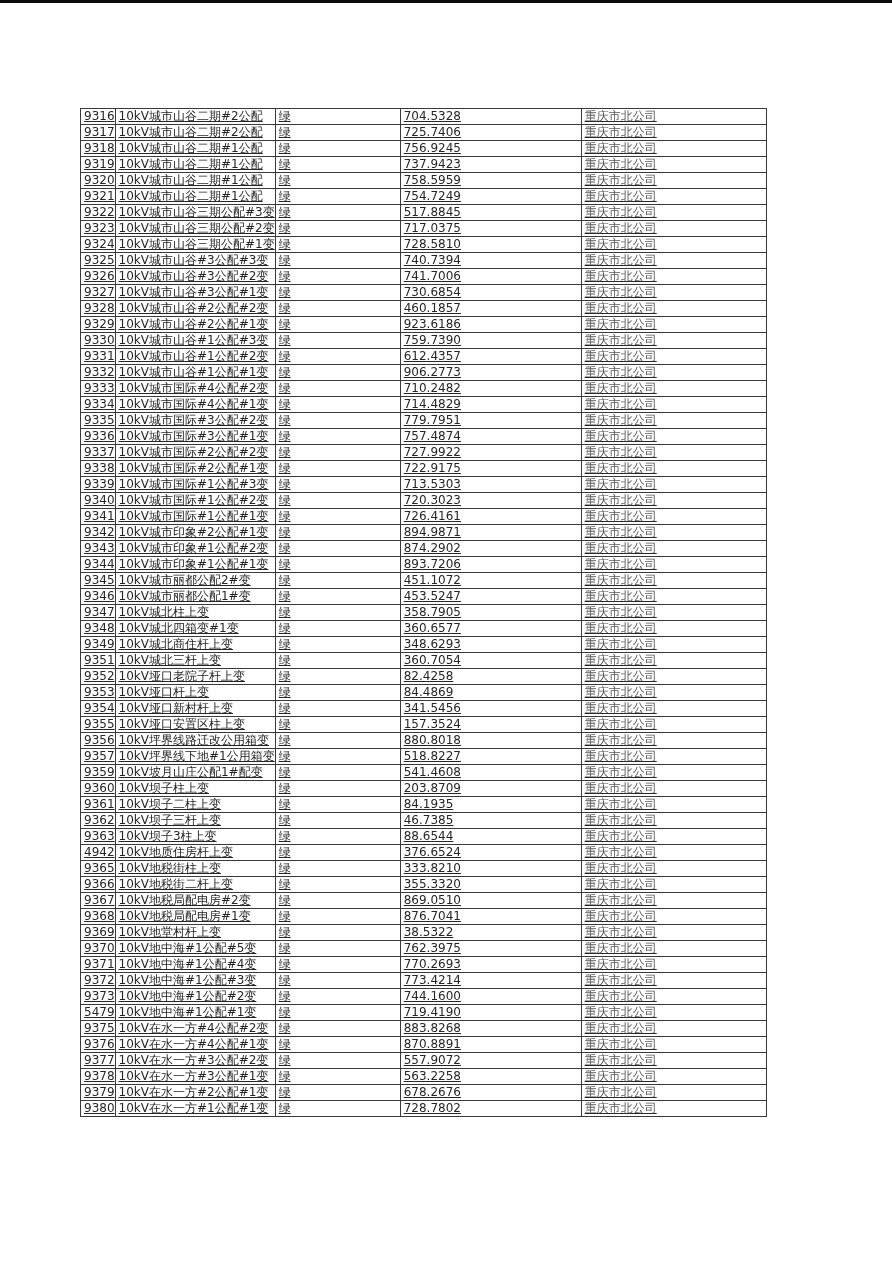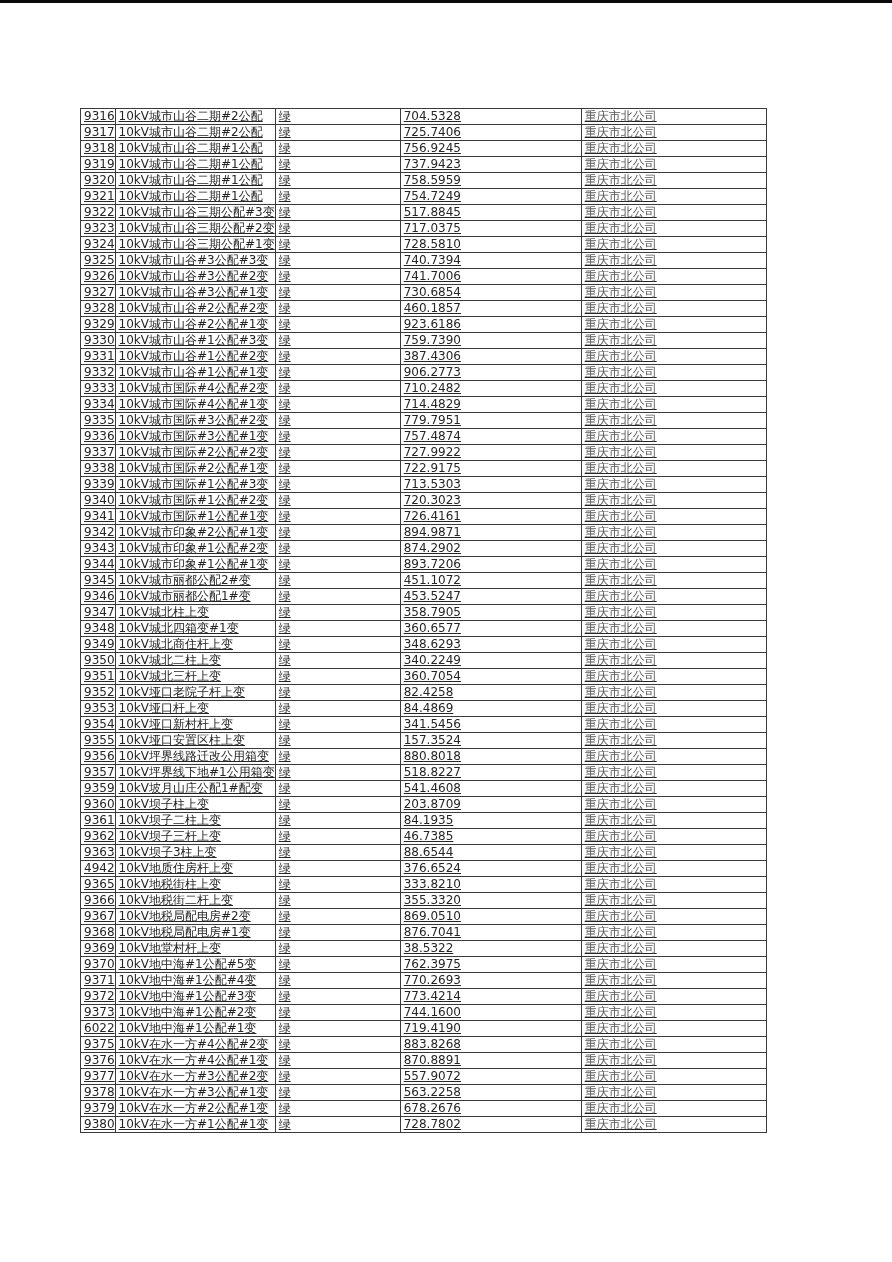--- a/index.html
+++ b/index.html
@@ -161,21 +161,21 @@
         <td class="cell-id">9330</td>
         <td class="cell-name">10kV城市山谷#1公配#3变</td>
         <td class="cell-status">绿</td>
         <td class="cell-value">759.7390</td>
         <td class="cell-company">重庆市北公司</td>
       </tr>
       <tr>
         <td class="cell-id">9331</td>
         <td class="cell-name">10kV城市山谷#1公配#2变</td>
         <td class="cell-status">绿</td>
-        <td class="cell-value">387.4306</td>
+        <td class="cell-value">612.4357</td>
         <td class="cell-company">重庆市北公司</td>
       </tr>
       <tr>
         <td class="cell-id">9332</td>
         <td class="cell-name">10kV城市山谷#1公配#1变</td>
         <td class="cell-status">绿</td>
         <td class="cell-value">906.2773</td>
         <td class="cell-company">重庆市北公司</td>
       </tr>
       <tr>
@@ -291,27 +291,20 @@
         <td class="cell-company">重庆市北公司</td>
       </tr>
       <tr>
         <td class="cell-id">9349</td>
         <td class="cell-name">10kV城北商住杆上变</td>
         <td class="cell-status">绿</td>
         <td class="cell-value">348.6293</td>
         <td class="cell-company">重庆市北公司</td>
       </tr>
       <tr>
-        <td class="cell-id">9350</td>
-        <td class="cell-name">10kV城北二柱上变</td>
-        <td class="cell-status">绿</td>
-        <td class="cell-value">340.2249</td>
-        <td class="cell-company">重庆市北公司</td>
-      </tr>
-      <tr>
         <td class="cell-id">9351</td>
         <td class="cell-name">10kV城北三杆上变</td>
         <td class="cell-status">绿</td>
         <td class="cell-value">360.7054</td>
         <td class="cell-company">重庆市北公司</td>
       </tr>
       <tr>
         <td class="cell-id">9352</td>
         <td class="cell-name">10kV垭口老院子杆上变</td>
         <td class="cell-status">绿</td>
@@ -452,21 +445,21 @@
         <td class="cell-company">重庆市北公司</td>
       </tr>
       <tr>
         <td class="cell-id">9373</td>
         <td class="cell-name">10kV地中海#1公配#2变</td>
         <td class="cell-status">绿</td>
         <td class="cell-value">744.1600</td>
         <td class="cell-company">重庆市北公司</td>
       </tr>
       <tr>
-        <td class="cell-id">6022</td>
+        <td class="cell-id">5479</td>
         <td class="cell-name">10kV地中海#1公配#1变</td>
         <td class="cell-status">绿</td>
         <td class="cell-value">719.4190</td>
         <td class="cell-company">重庆市北公司</td>
       </tr>
       <tr>
         <td class="cell-id">9375</td>
         <td class="cell-name">10kV在水一方#4公配#2变</td>
         <td class="cell-status">绿</td>
         <td class="cell-value">883.8268</td>

